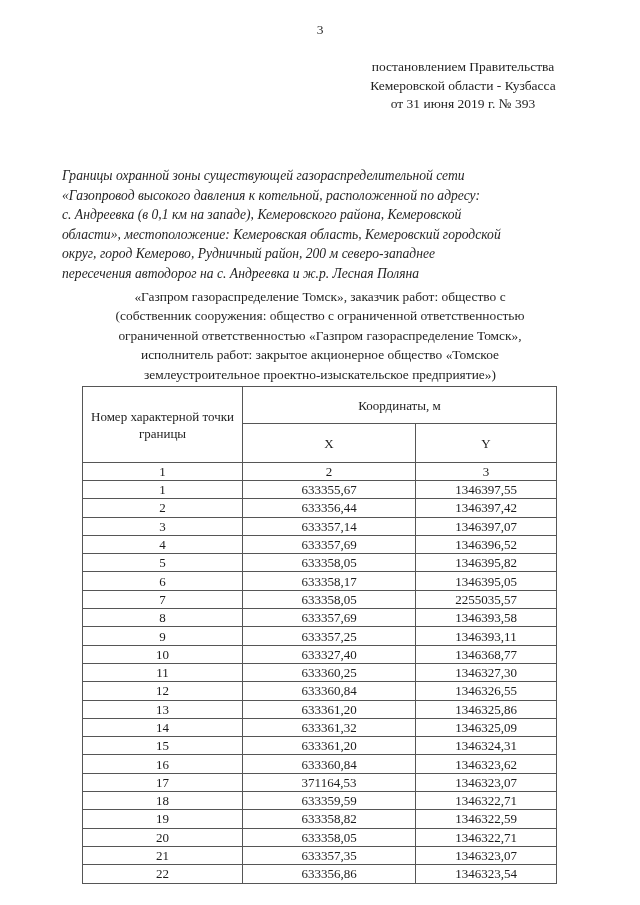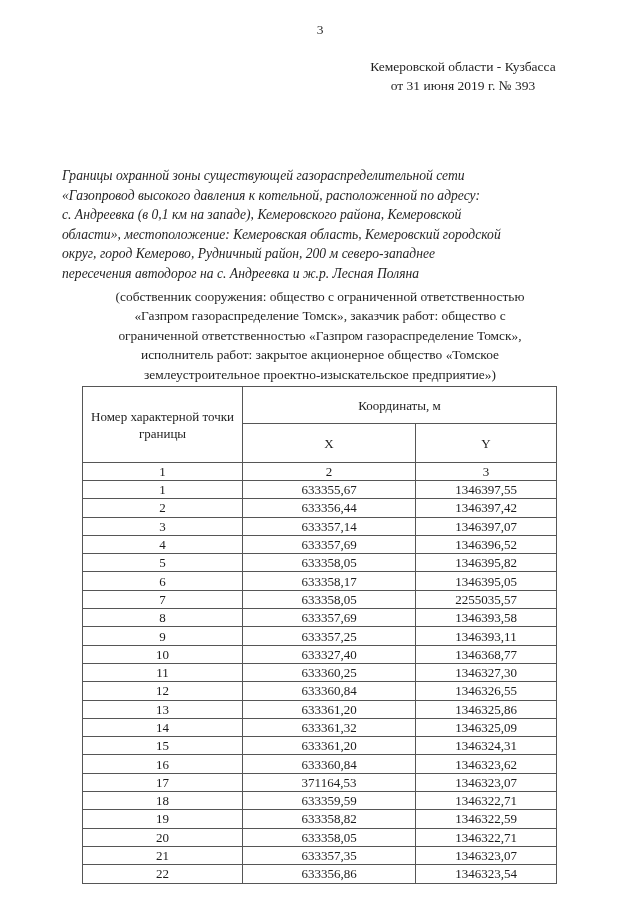--- a/index.html
+++ b/index.html
@@ -117,36 +117,37 @@
   }
 </style>
 </head>
 <body>
 
 <div class="page">
 
   <div class="page-number">3</div>
 
   <div class="approval-block">
+    <div>постановлением Правительства</div>
     <div>Кемеровской области - Кузбасса</div>
     <div>от 31 июня 2019 г. № 393</div>
   </div>
 
   <div class="title-block">
     <div class="ln">Границы охранной зоны существующей газораспределительной сети</div>
     <div class="ln">«Газопровод высокого давления к котельной, расположенной по адресу:</div>
     <div class="ln">с. Андреевка (в 0,1 км на западе), Кемеровского района, Кемеровской</div>
     <div class="ln">области», местоположение: Кемеровская область, Кемеровский городской</div>
     <div class="ln">округ, город Кемерово, Рудничный район, 200 м северо-западнее</div>
     <div class="ln">пересечения автодорог на с. Андреевка и ж.р. Лесная Поляна</div>
   </div>
 
   <div class="paren-block">
+    <div class="ln">«Газпром газораспределение Томск», заказчик работ: общество с</div>
     <div class="ln">(собственник сооружения: общество с ограниченной ответственностью</div>
-    <div class="ln">«Газпром газораспределение Томск», заказчик работ: общество с</div>
     <div class="ln">ограниченной ответственностью «Газпром газораспределение Томск»,</div>
     <div class="ln">исполнитель работ: закрытое акционерное общество «Томское</div>
     <div class="ln">землеустроительное проектно-изыскательское предприятие»)</div>
   </div>
 
   <table class="coord-table">
     <colgroup>
       <col class="c-num">
       <col class="c-x">
       <col class="c-y">

